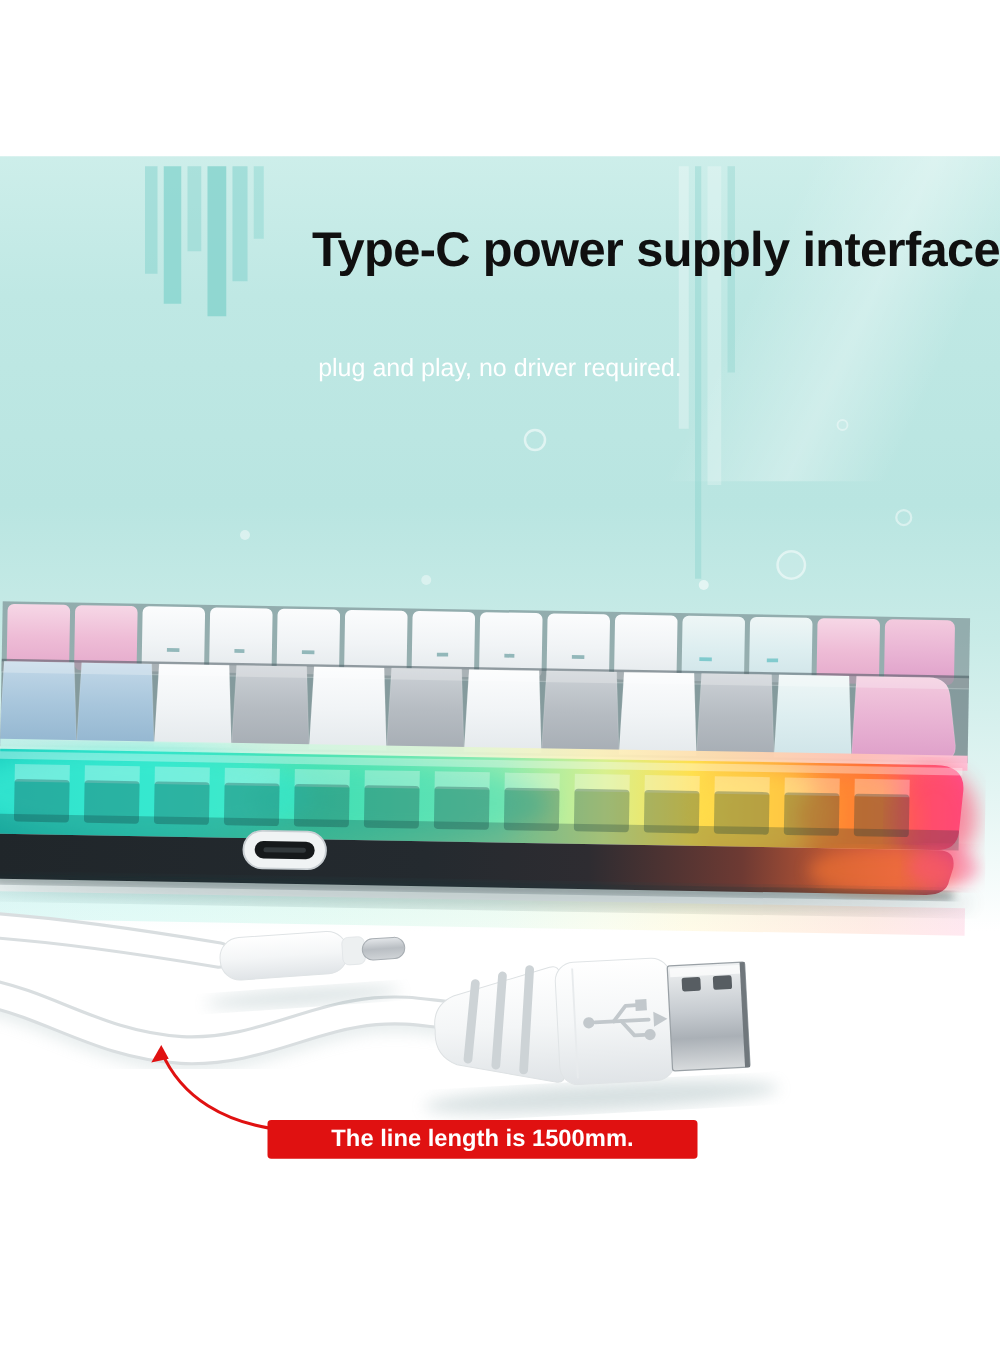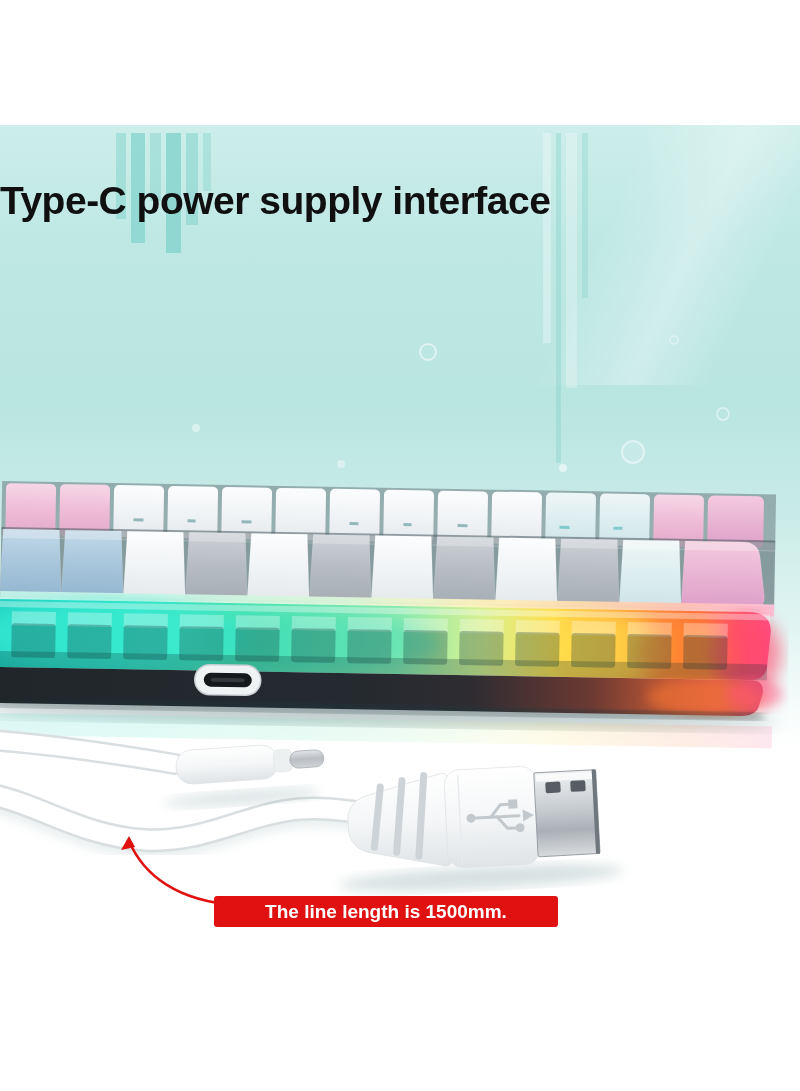--- a/index.html
+++ b/index.html
@@ -3,21 +3,21 @@
 <meta charset="utf-8">
 <style>
   html,body{margin:0;padding:0;background:#ffffff;}
   .canvas{position:relative;width:800px;height:1091px;background:#ffffff;overflow:hidden;
           font-family:"Liberation Sans",sans-serif;}
   .teal-bg{position:absolute;left:0;top:125px;width:800px;height:620px;
            background:linear-gradient(180deg,#cdeeea 0%,#bfe8e4 18%,#b9e5e1 45%,#c8ebe7 62%,#e3f5f3 82%,#ffffff 100%);}
   .diag-light{position:absolute;left:470px;top:125px;width:330px;height:260px;
            background:linear-gradient(115deg,rgba(255,255,255,0) 40%,rgba(255,255,255,.30) 62%,rgba(255,255,255,0) 80%);}
   .stripebar{position:absolute;top:133px;background:var(--stripe-teal,#87d4ce);}
-  .headline{position:absolute;left:0;top:179px;width:100%;text-align:left;
+  .headline{position:absolute;left:0;top:179px;width:100%;text-align:right;
             font-size:39px;font-weight:700;letter-spacing:-0.5px;color:var(--title-text,#101010);}
   .sub{position:absolute;left:0;width:100%;text-align:center;font-size:20px;
        color:var(--subtitle-text,#ffffff);}
   .sub1{top:250px}.sub2{top:284px}
   svg.layer{position:absolute;pointer-events:none;display:block;}
   .bubbles{left:0;top:0;width:800px;height:1091px;z-index:2;}
   .keyboard{left:0;top:478px;width:800px;height:265px;transform:rotate(1deg);z-index:3;}
   .cable{left:0;top:712px;width:800px;height:205px;z-index:5;}
   .overlay{left:0;top:0;width:800px;height:1091px;z-index:6;}
   .badge{position:absolute;left:214px;top:896px;width:344px;height:31px;z-index:7;
@@ -53,20 +53,21 @@
     <circle cx="428" cy="352" r="8" fill="none" stroke="rgba(255,255,255,.55)" stroke-width="2"></circle>
     <circle cx="633" cy="452" r="11" fill="rgba(255,255,255,.12)" stroke="rgba(255,255,255,.5)" stroke-width="2"></circle>
     <circle cx="563" cy="468" r="4" fill="rgba(255,255,255,.55)"></circle>
     <circle cx="196" cy="428" r="4" fill="rgba(255,255,255,.45)"></circle>
     <circle cx="723" cy="414" r="6" fill="none" stroke="rgba(255,255,255,.45)" stroke-width="1.8"></circle>
     <circle cx="341" cy="464" r="4" fill="rgba(255,255,255,.4)"></circle>
     <circle cx="674" cy="340" r="4" fill="none" stroke="rgba(255,255,255,.4)" stroke-width="1.5"></circle>
   </svg>
 
   <div class="headline">Type-C power supply interface</div>
+  <div class="sub sub2">plug and play, no driver required.</div>
 
   <svg class="layer keyboard" viewBox="0 0 800 265">
     <defs>
       <linearGradient id="kCase" x1="0" y1="0" x2="1" y2="0">
         <stop offset="0" stop-color="#1fd2c2"></stop>
           <stop offset=".16" stop-color="#2ee0c4"></stop>
         <stop offset=".34" stop-color="#4fe4b4"></stop>
           <stop offset=".52" stop-color="#8ceab0"></stop>
         <stop offset=".63" stop-color="#d8f08e"></stop>
           <stop offset=".72" stop-color="#ffdf4e"></stop>

